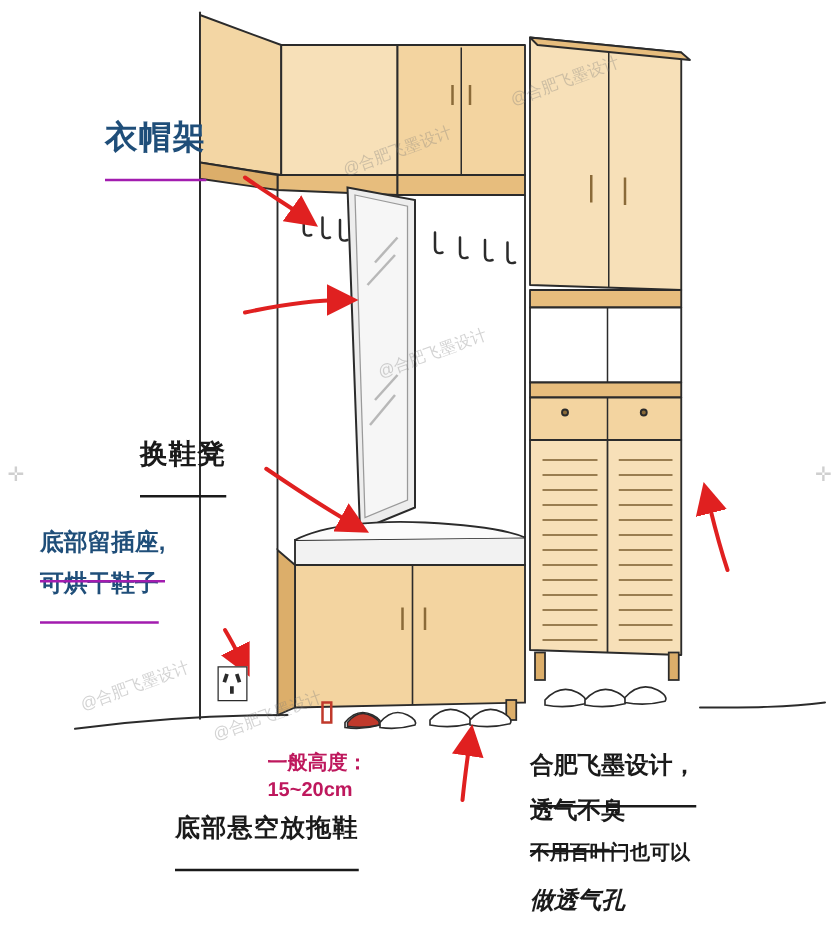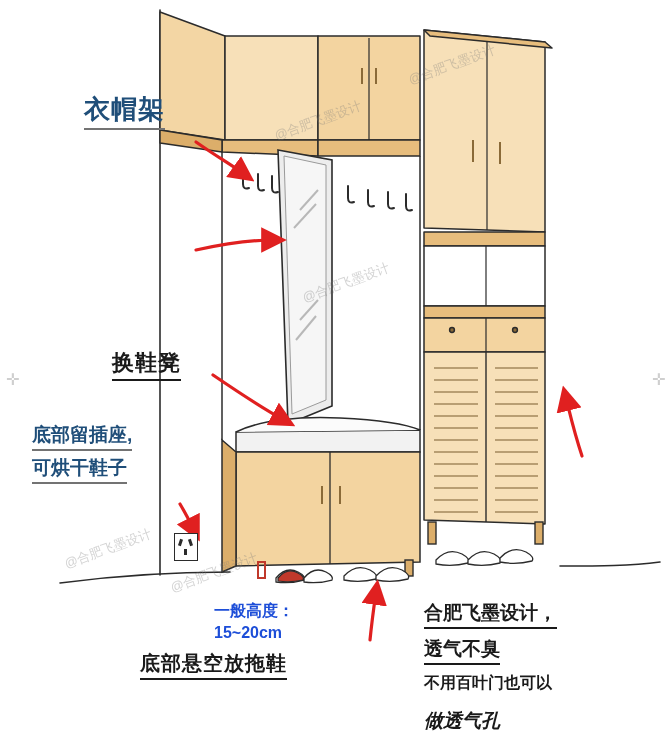--- a/index.html
+++ b/index.html
@@ -8,23 +8,23 @@
     background:#ffffff;
     font-family:"Liberation Sans","DejaVu Sans",sans-serif;
     position:relative;
     overflow:hidden;
   }
   #stage{position:absolute;left:0;top:0;width:671px;height:754px;}
   svg#art{position:absolute;left:0;top:0;width:671px;height:754px;}
   .lbl{position:absolute;white-space:pre;line-height:1.35;}
   .lbl-blue{color:#1f4e79;font-weight:bold;}
   .lbl-dark{color:#1a1a1a;font-weight:bold;}
-  .lbl-red{color:#1d4ed8;font-weight:bold;}
-  .underline{border-bottom:2px solid #737373;padding-bottom:1px;}
-  .underline-dark{border-bottom:2px solid #1a1a1a;padding-bottom:1px;}
+  .lbl-red{color:#be185d;font-weight:bold;}
+  .underline{border-bottom:2px solid #a21caf;padding-bottom:16px;}
+  .underline-dark{border-bottom:2px solid #1a1a1a;padding-bottom:18px;}
   .wm{position:absolute;color:rgba(120,120,120,.33);font-size:13px;white-space:nowrap;}
   .wm-rot{transform:rotate(-20deg);transform-origin:left top;}
 </style>
 </head>
 <body>
 
 <div id="stage">
 
   <svg id="art" viewBox="0 0 671 754">
     <defs>

